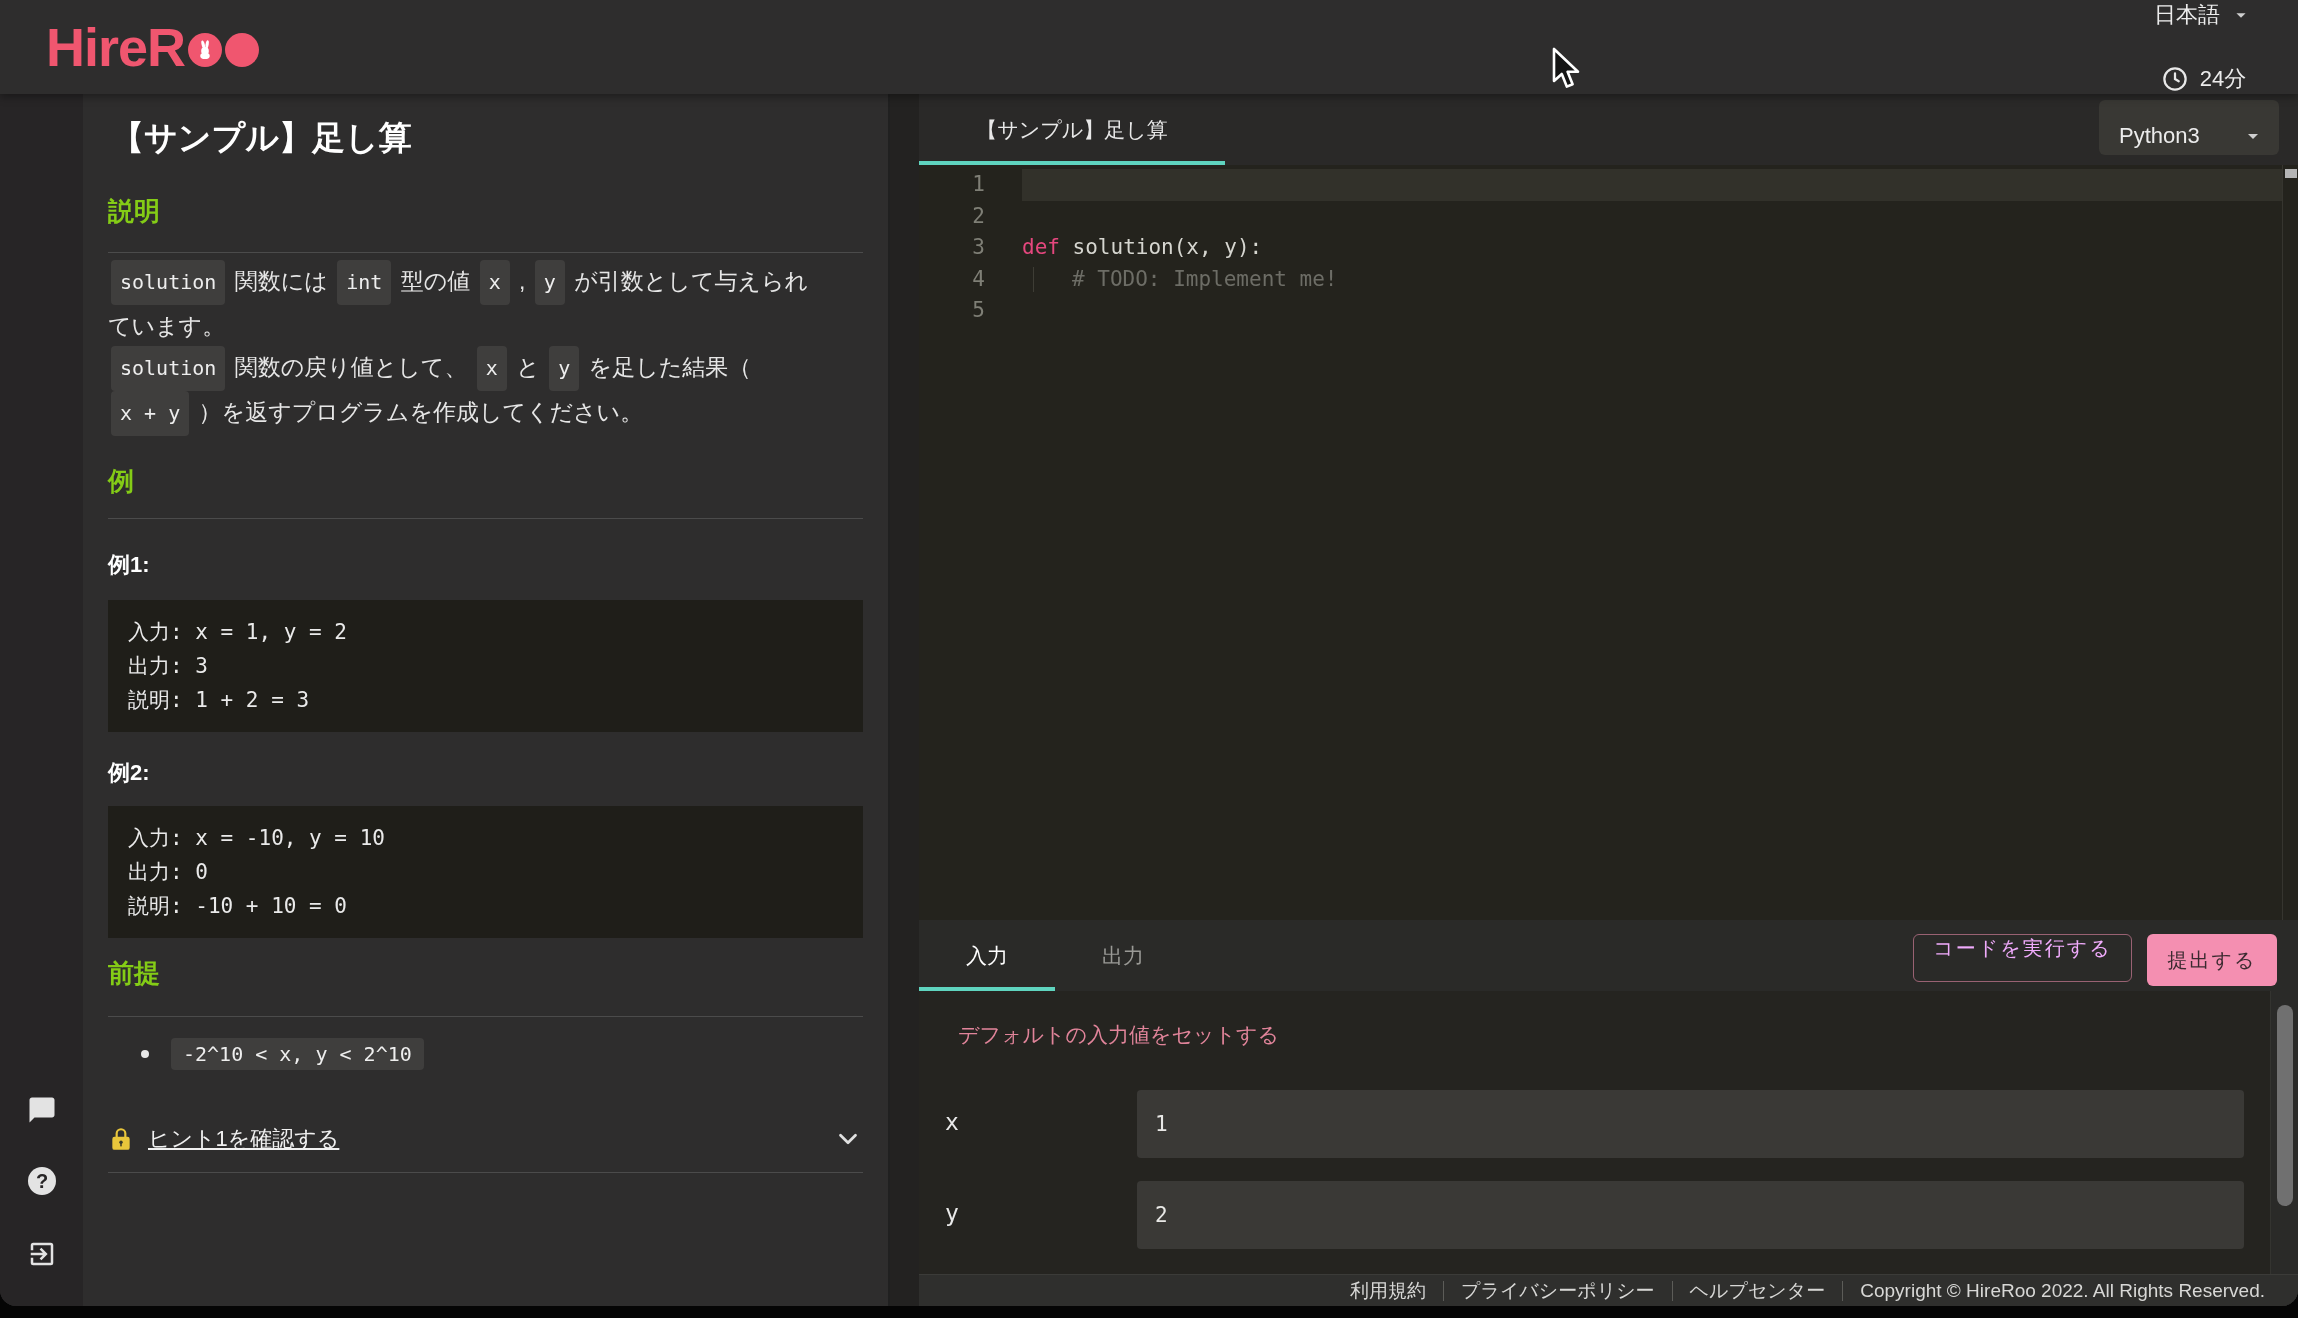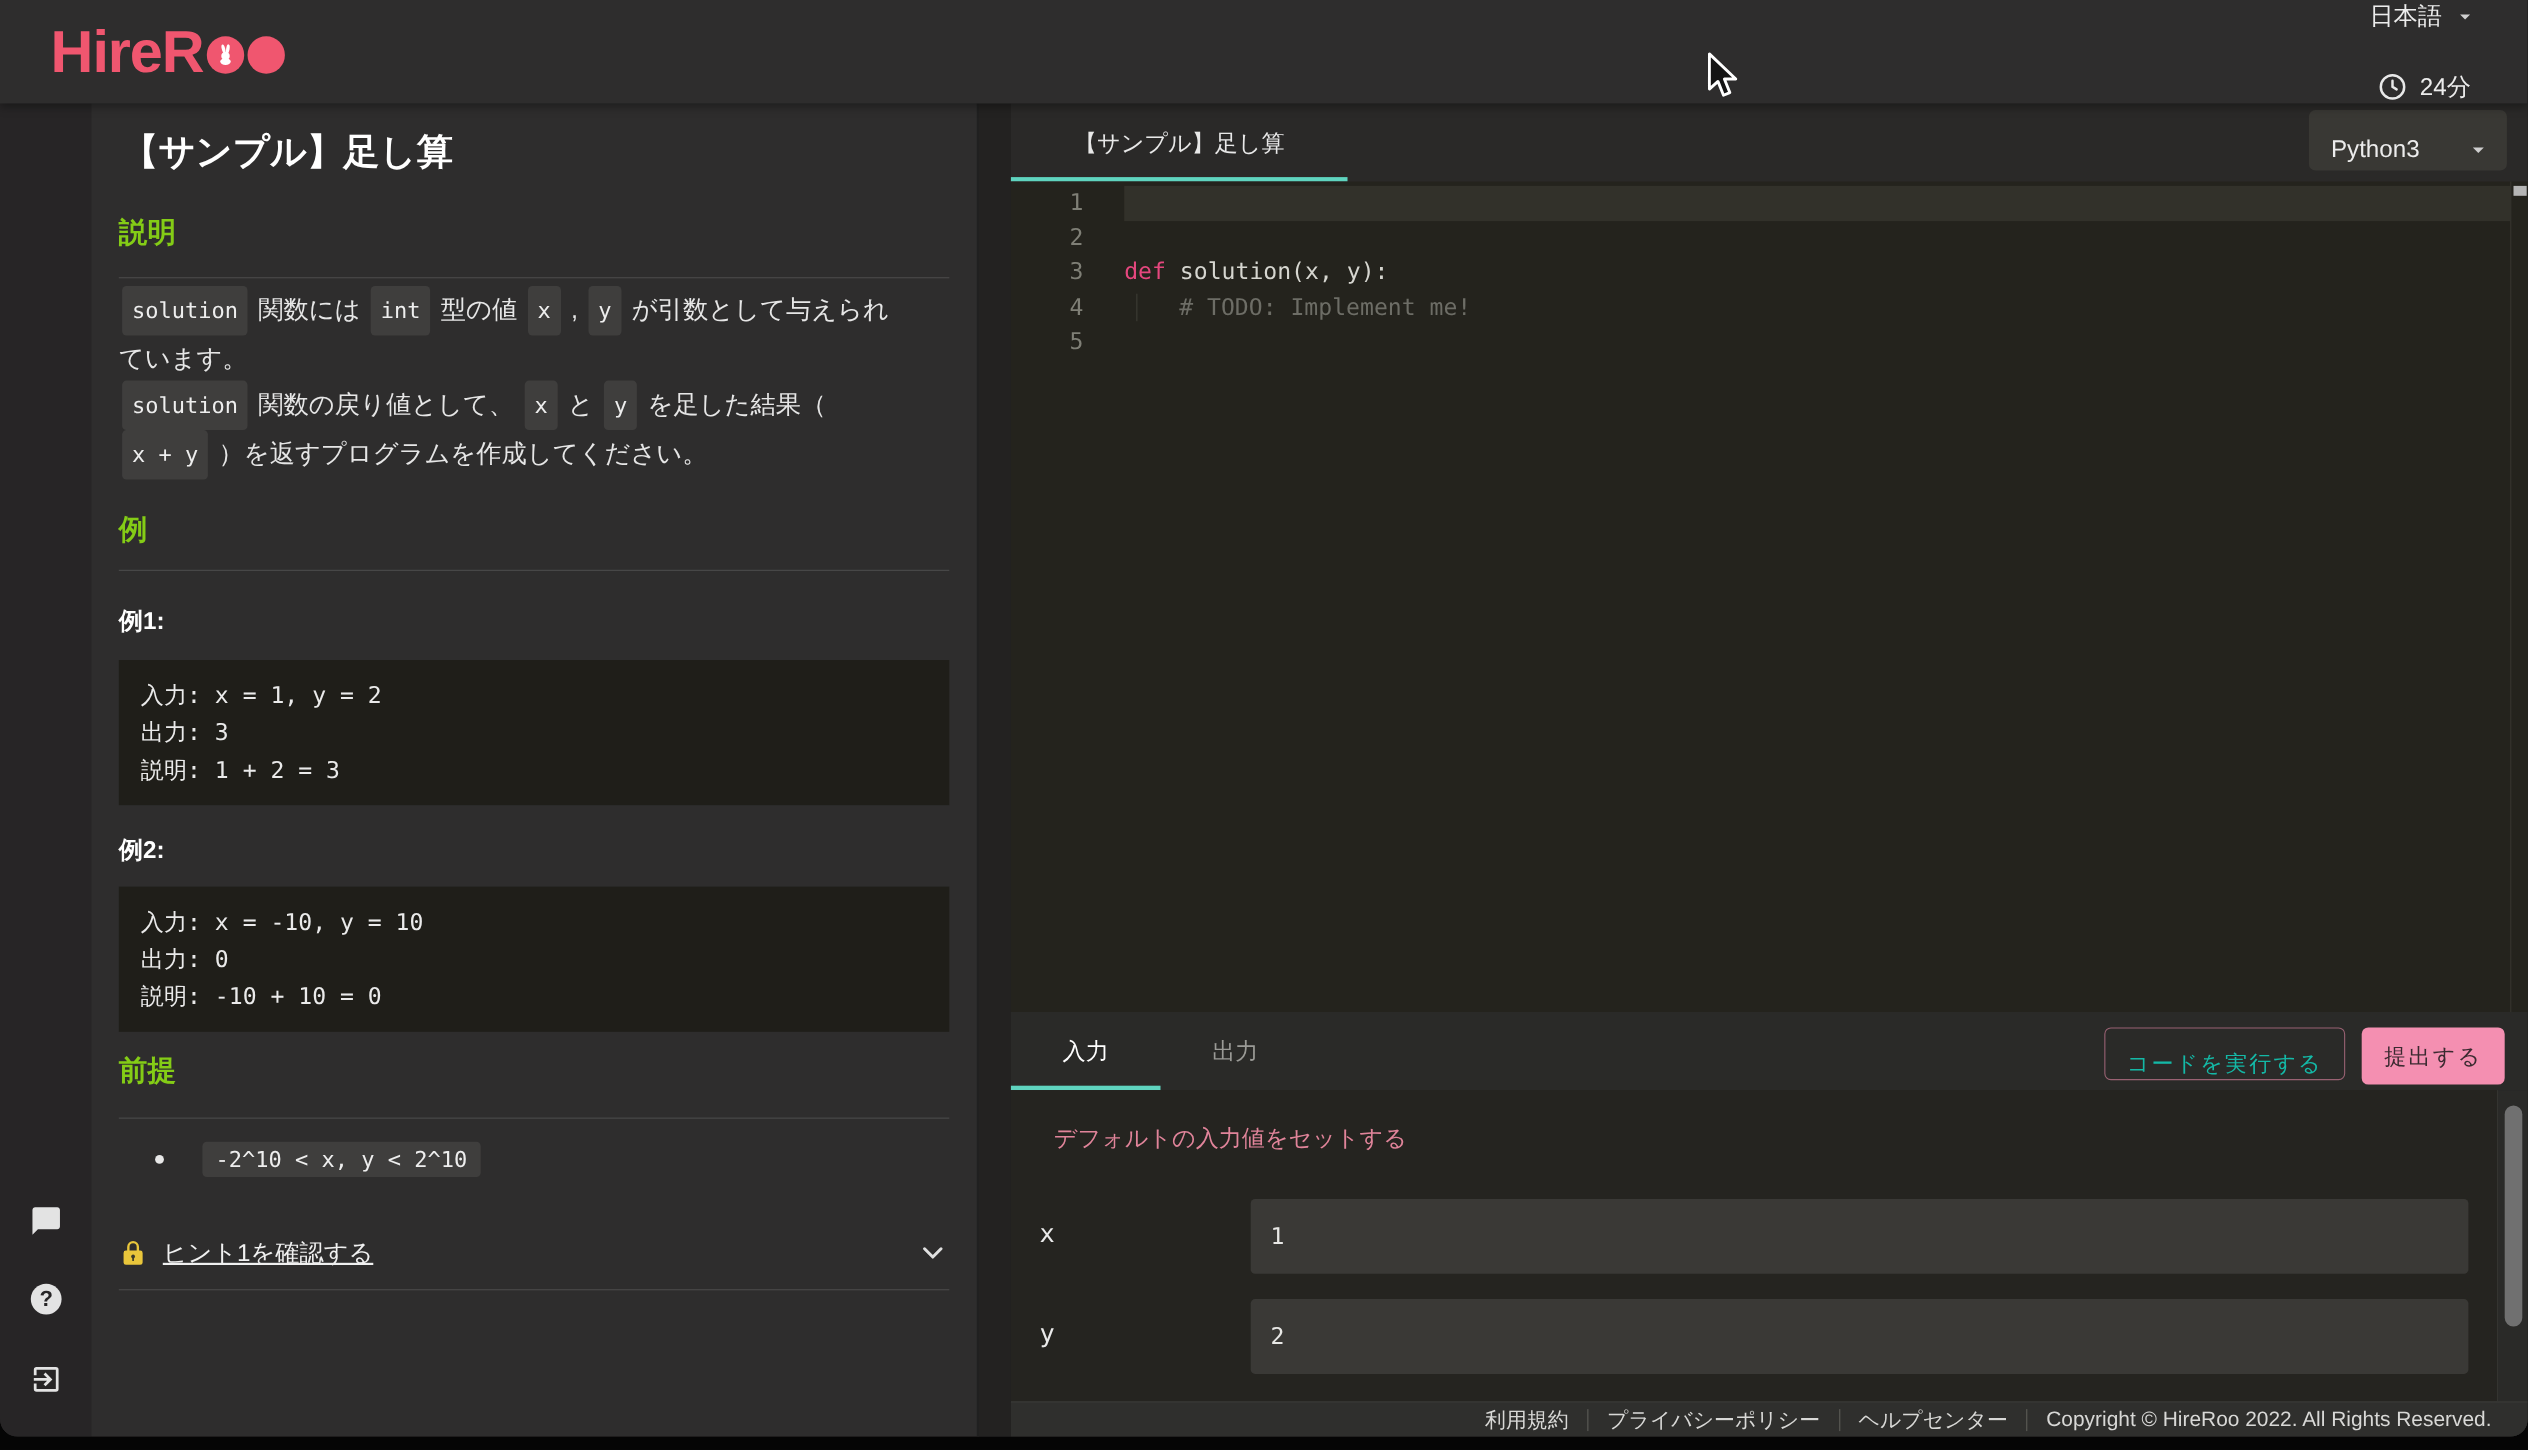--- a/index.html
+++ b/index.html
@@ -35,21 +35,21 @@
   .p-title { left:28px; top:22px; font-size:33px; font-weight:bold; color:#fff; }
   .p-h2 { font-size:26px; font-weight:bold; color:#84cc16; }
   .divider { position:absolute; left:25px; right:25px; height:1px; background:#4b4b4b; }
   .para { left:25px; width:712px; font-size:23px; line-height:43px; color:#e6e6e6; }
   .chip { display:inline-block; background:#3f3e3d; border-radius:4px; padding:1px 9px;
           font-family:"DejaVu Sans Mono", monospace; font-size:20px; color:#eeeeee; margin:0 3px; }
   .ex-label { font-size:22px; font-weight:bold; color:#fff; }
   .codeblock { left:25px; right:25px; background:#1f1e19; padding:15px 20px;
                font-family:"DejaVu Sans Mono", monospace; font-size:21px; line-height:34px; color:#eaeaea; }
   .codeblock div { white-space:pre; }
-  .bullet-row { left:58px; display:flex; align-items:center; gap:32px; }
+  .bullet-row { left:58px; display:flex; align-items:center; gap:19px; }
   .bullet-dot { width:8px; height:8px; border-radius:50%; background:#e8e8e8; }
   .hint-row { left:25px; right:25px; height:62px; display:flex; align-items:center; cursor:pointer; }
   .hint-label { margin-left:14px; font-size:22px; color:#f0f0f0;text-decoration:underline; }
   .hint-chevron { margin-left:auto; }
 
   
   .gutter { position:absolute; left:890px; top:94px; width:29px; height:1212px; background:#232221; }
 
   
   .right { position:absolute; left:919px; top:94px; width:1379px; height:1212px; background:#2a2a28; }
@@ -74,22 +74,22 @@
   .editor-thumb { position:absolute; left:2px; top:4px; width:12px; height:9px; background:#b5b5b5; }
 
   
   .console { position:absolute; left:0; top:826px; right:0; height:354px; background:#2a2a28; }
   .c-tab { position:absolute; top:0; width:136px; height:71px; display:flex; align-items:center;
            justify-content:center; font-size:21px; cursor:pointer; }
   .c-tab.active { color:#ffffff; }
   .c-tab.idle { color:#9a9a96; }
   .c-tab-ind { position:absolute; left:0; top:67px; width:136px; height:4px; background:#5fd4bf; }
   .run-btn { position:absolute; left:994px; top:14px; width:219px; height:48px; background:transparent;
-             border:1px solid rgba(244,143,177,.55); border-radius:6px; color:#14b8a6; font-size:20px;
-             letter-spacing:2px; display:flex; align-items:flex-end; justify-content:center; cursor:pointer; }
+             border:1px solid rgba(244,143,177,.55); border-radius:6px; color:#f0abfc; font-size:20px;
+             letter-spacing:2px; display:flex; align-items:flex-start; justify-content:center; cursor:pointer; }
   .submit-btn { position:absolute; left:1228px; top:14px; width:130px; height:52px; background:#f48fb1;
                 border:none; border-radius:6px; color:#3b2a30; font-size:20px; letter-spacing:2px;
                 display:flex; align-items:center; justify-content:center; cursor:pointer; }
   .console-content { position:absolute; left:0; top:71px; right:0; bottom:0; background:#252420; }
   .set-default { position:absolute; left:39px; top:30px; color:#e1849a; font-size:21px; cursor:pointer; }
   .f-label { position:absolute; left:26px; font-family:"DejaVu Sans Mono", monospace; font-size:23px; color:#eaeaea; }
   .f-input { position:absolute; left:218px; width:1107px; height:68px; background:#3a3936; border:none;
              border-radius:4px; color:#e8e8e6; font-family:"DejaVu Sans Mono", monospace; font-size:21px;
              padding-left:18px; outline:none; }
   .console-scroll { position:absolute; right:0; top:0; bottom:0; width:28px; background:#2a2a28; border-left:1px solid #343430; }

